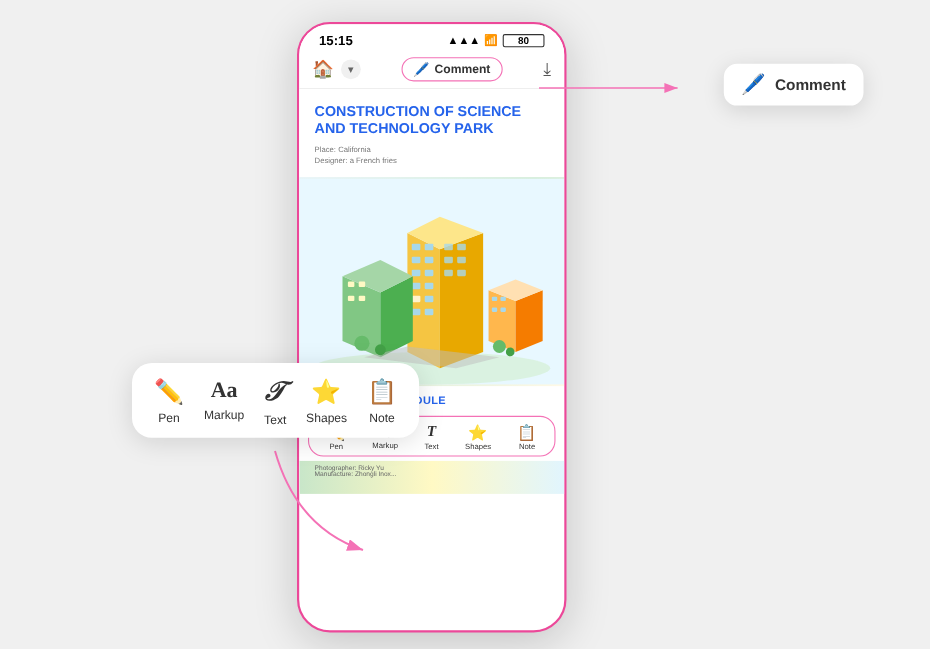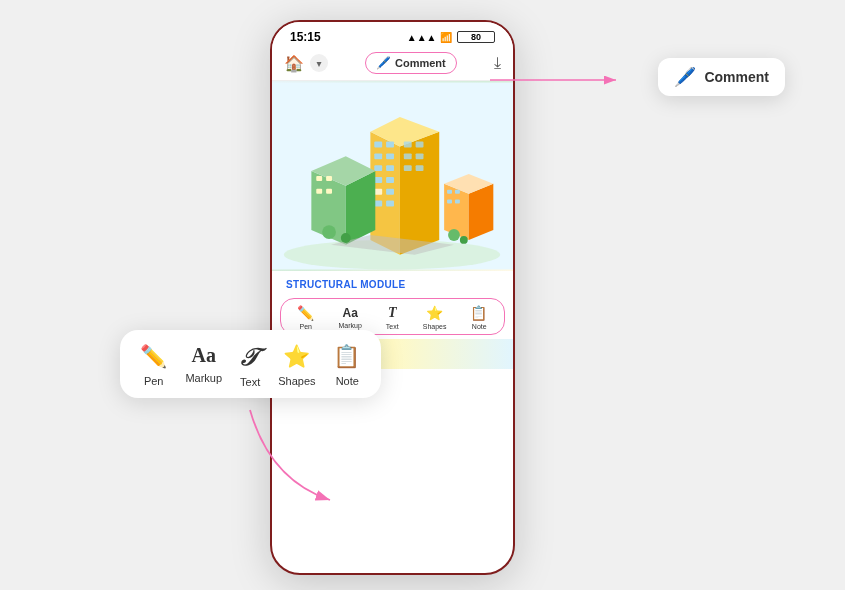--- a/index.html
+++ b/index.html
@@ -16,21 +16,21 @@
     .phone-frame {
       position: absolute;
       left: 270px;
       top: 20px;
       width: 245px;
       height: 555px;
       background: #fff;
       border-radius: 30px;
       box-shadow: 0 8px 40px rgba(0,0,0,0.18);
       overflow: hidden;
-      border: 2px solid #7f1d1d;
+      border: 2px solid #ec4899;
     }
 
     
     .status-bar {
       display: flex;
       justify-content: space-between;
       align-items: center;
       padding: 8px 18px 4px;
       font-size: 11px;
       font-weight: 600;
@@ -235,20 +235,30 @@
       <div class="chevron-down">▾</div>
     </div>
     <button class="comment-btn">
       <span class="comment-btn-icon">🖊️</span>
       <span>Comment</span>
     </button>
     <span class="export-icon">⤓</span>
   </div>
 
   <div class="doc-content">
+    <div class="doc-header">
+      <div class="doc-title">
+        <div>CONSTRUCTION OF SCIENCE</div>
+        <div>AND TECHNOLOGY PARK</div>
+      </div>
+      <div class="doc-meta">
+        <div>Place: California</div>
+        <div>Designer: a French fries</div>
+      </div>
+    </div>
 
     <div class="building-illustration">
       <svg class="building-svg" viewBox="0 0 245 190" xmlns="http://www.w3.org/2000/svg">
 
         <rect width="245" height="190" fill="#e8f8ff"></rect>
 
         <ellipse cx="122" cy="175" rx="110" ry="15" fill="#d4f0d4" opacity="0.7"></ellipse>
 
         <g transform="translate(100, 30)">
 

